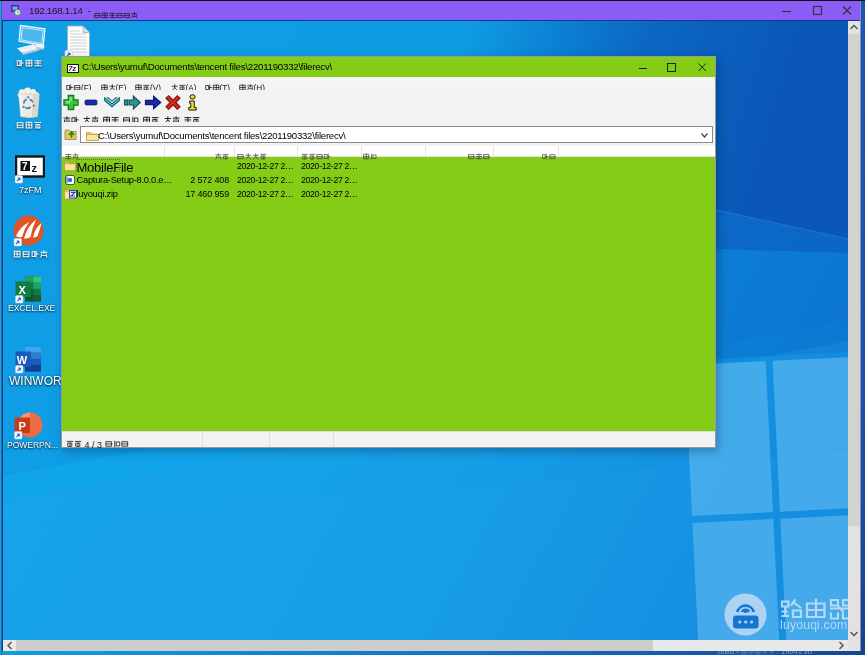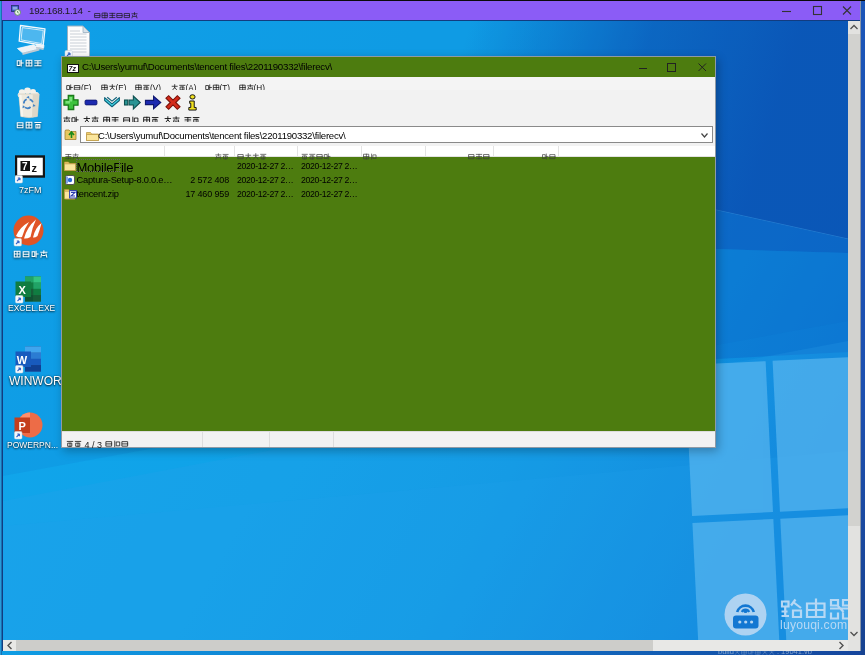--- a/index.html
+++ b/index.html
@@ -238,21 +238,21 @@
 <circle cx="16" cy="13" r="12.5" fill="#ed6c47"></circle>
 <path d="M16 0.5 A12.5 12.5 0 0 0 3.5 13 H16 Z" fill="#ff8f6b"></path>
 <rect x="0.5" y="5.5" width="15.5" height="15.5" fill="#c43e1c"></rect>
 <text x="4.5" y="17.5" font-size="11" font-weight="bold" fill="#fff" font-family="Liberation Sans">P</text>
 <g transform="translate(0.5,19.5)">
         <rect x="0" y="0" width="7.5" height="7.5" rx="1.2" fill="#f4f8fb" stroke="#c9d4dc" stroke-width="0.5"></rect>
 <path d="M2 5.5 L5 2.5 M5 2.5 h-2.2 M5 2.5 v2.2" stroke="#3a66c8" stroke-width="1.1" fill="none"></path>
       </g>
 </svg>
     <div class="a lab" style="left:7px;top:440px"><span style="font-size:8.5px">POWERPN...</span></div>
-    <div class="a" style="left:61px;top:56px;width:655px;height:392px;background:#4d7c0f;border:1px solid #8f9aa5;box-shadow:2px 3px 9px rgba(0,0,0,0.28)">
+    <div class="a" style="left:61px;top:56px;width:655px;height:392px;background:#84cc16;border:1px solid #8f9aa5;box-shadow:2px 3px 9px rgba(0,0,0,0.28)">
       <svg class="a" style="left:5px;top:7px" width="12" height="9" viewBox="0 0 12 9">
 <rect x="0.5" y="0.5" width="11" height="8" fill="#fff" stroke="#111" stroke-width="1"></rect>
 <text x="1.5" y="7" font-size="7" font-style="italic" font-weight="bold" fill="#111" font-family="Liberation Sans">7z</text>
 </svg>
       <span class="a" style="left:20px;top:4px;font-size:9.7px;color:#000;letter-spacing:-0.25px;white-space:nowrap">C:\Users\yumuf\Documents\tencent files\2201190332\filerecv\</span>
       <svg class="a" style="left:570px;top:0" width="82" height="20" viewBox="0 0 82 20" stroke="#222" fill="none" stroke-width="1">
         <path d="M7 11.5 H15"></path>
         <rect x="35.5" y="6.5" width="8" height="8"></rect>
         <path d="M66.5 6.5 L74 14 M74 6.5 L66.5 14"></path>
       </svg>
@@ -414,21 +414,21 @@
         <span class="a" style="left:175px;top:2.5px;font-size:8.7px;letter-spacing:-0.3px;color:#000">2020-12-27 2…</span>
         <span class="a" style="left:239px;top:2.5px;font-size:8.7px;letter-spacing:-0.3px;color:#000">2020-12-27 2…</span>
       </div>
       <div class="a" style="left:0;top:129px;width:653px;height:14px">
         <svg class="a" style="left:2px;top:2px" width="13" height="12" viewBox="0 0 13 12">
 <path d="M0.5 1.5 h4 l1.2 1.5 h5.3 v8 h-9.5 z" fill="#f3d06a" stroke="#b89440" stroke-width="0.7"></path>
 <path d="M0.5 3.2 h10.5 v7.8 h-10.5 z" fill="#fae59c" stroke="#b89440" stroke-width="0.7"></path>
 <rect x="5.6" y="2.6" width="7" height="7.4" fill="#fff" stroke="#2a3ab0" stroke-width="1"></rect>
 <path d="M7 4.4 h4 l-4 3.6 h4" stroke="#2a3ab0" stroke-width="1.1" fill="none"></path>
         </svg>
-        <span class="a" style="left:14.5px;top:2.5px;font-size:9.3px;color:#000;letter-spacing:-0.25px;white-space:nowrap">tencent.zip</span>
+        <span class="a" style="left:14.5px;top:2.5px;font-size:9.3px;color:#000;letter-spacing:-0.25px;white-space:nowrap">luyouqi.zip</span>
         <span class="a" style="left:167px;top:2.5px;font-size:9px;letter-spacing:-0.15px;color:#000;transform:translateX(-100%)">17 460 959</span>
         <span class="a" style="left:175px;top:2.5px;font-size:8.7px;letter-spacing:-0.3px;color:#000">2020-12-27 2…</span>
         <span class="a" style="left:239px;top:2.5px;font-size:8.7px;letter-spacing:-0.3px;color:#000">2020-12-27 2…</span>
       </div>
       <div class="a" style="left:0;top:374px;width:653px;height:16px;background:#f2f2f2;border-top:1px solid #ddd"></div>
       <div class="a" style="left:140px;top:375px;width:1px;height:15px;background:#ddd"></div>
       <div class="a" style="left:207px;top:375px;width:1px;height:15px;background:#ddd"></div>
       <div class="a" style="left:271px;top:375px;width:1px;height:15px;background:#ddd"></div>
       <span class="a" style="left:4px;top:377.5px;white-space:nowrap"><svg class="k " width="16" height="8" viewBox="0 0 15.5 8" style="color:#222" fill="none" stroke="currentColor" stroke-width="1.12" stroke-linecap="square">
           <path d="M1.4 1.9 H8.6 M2.6 4.2 H7.4 V8.4 H2.6 Z M5 4.2 V8.4" transform="translate(0.0,0) scale(0.750)"></path>

